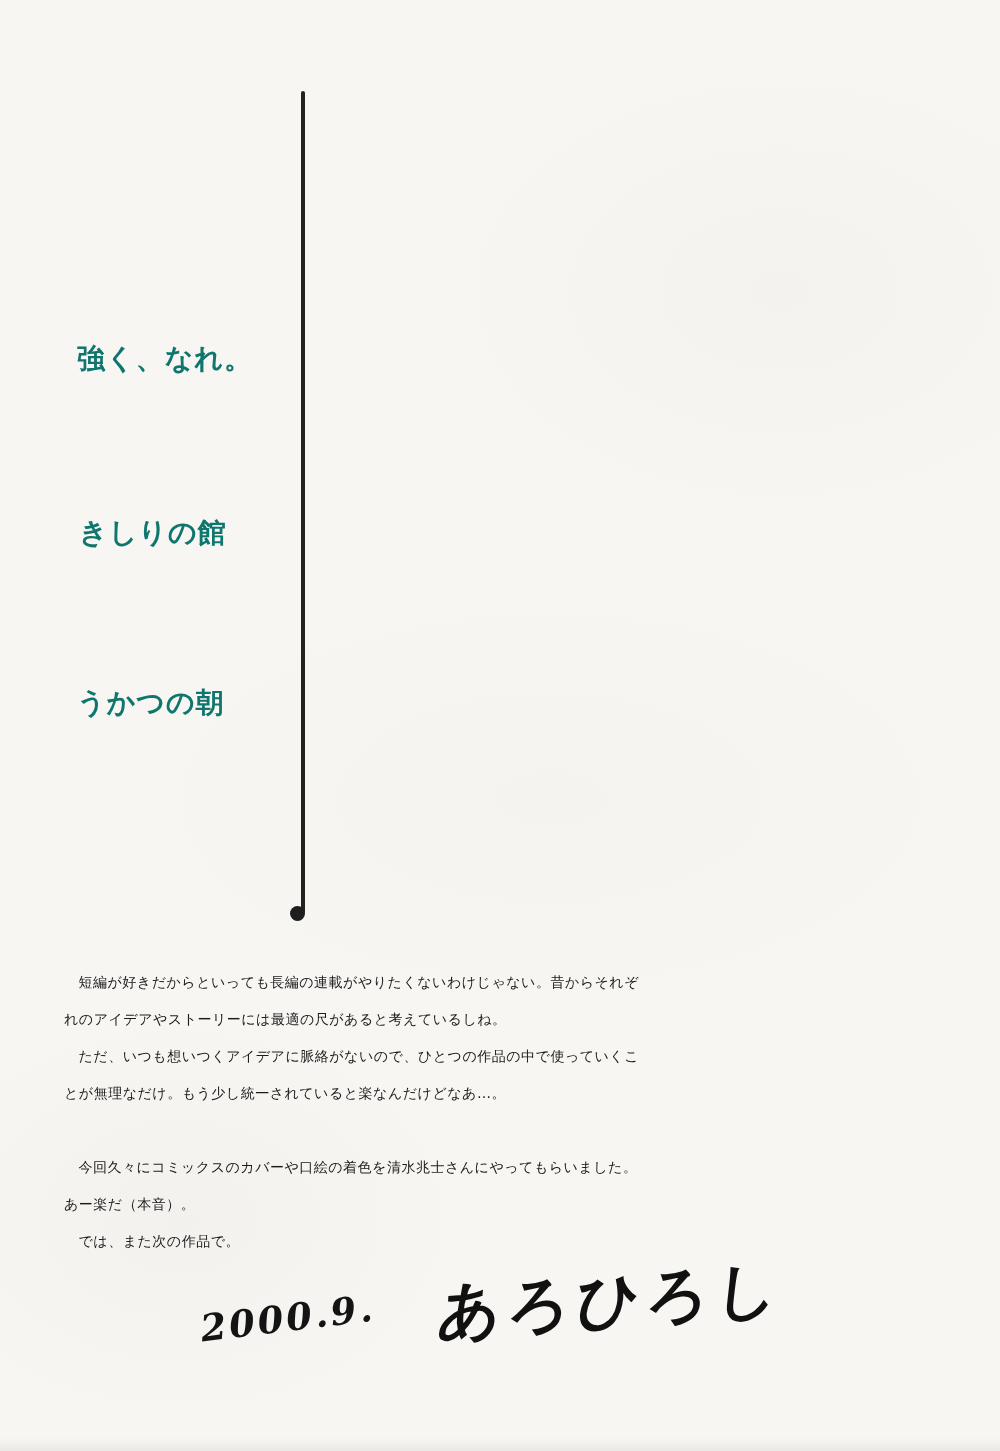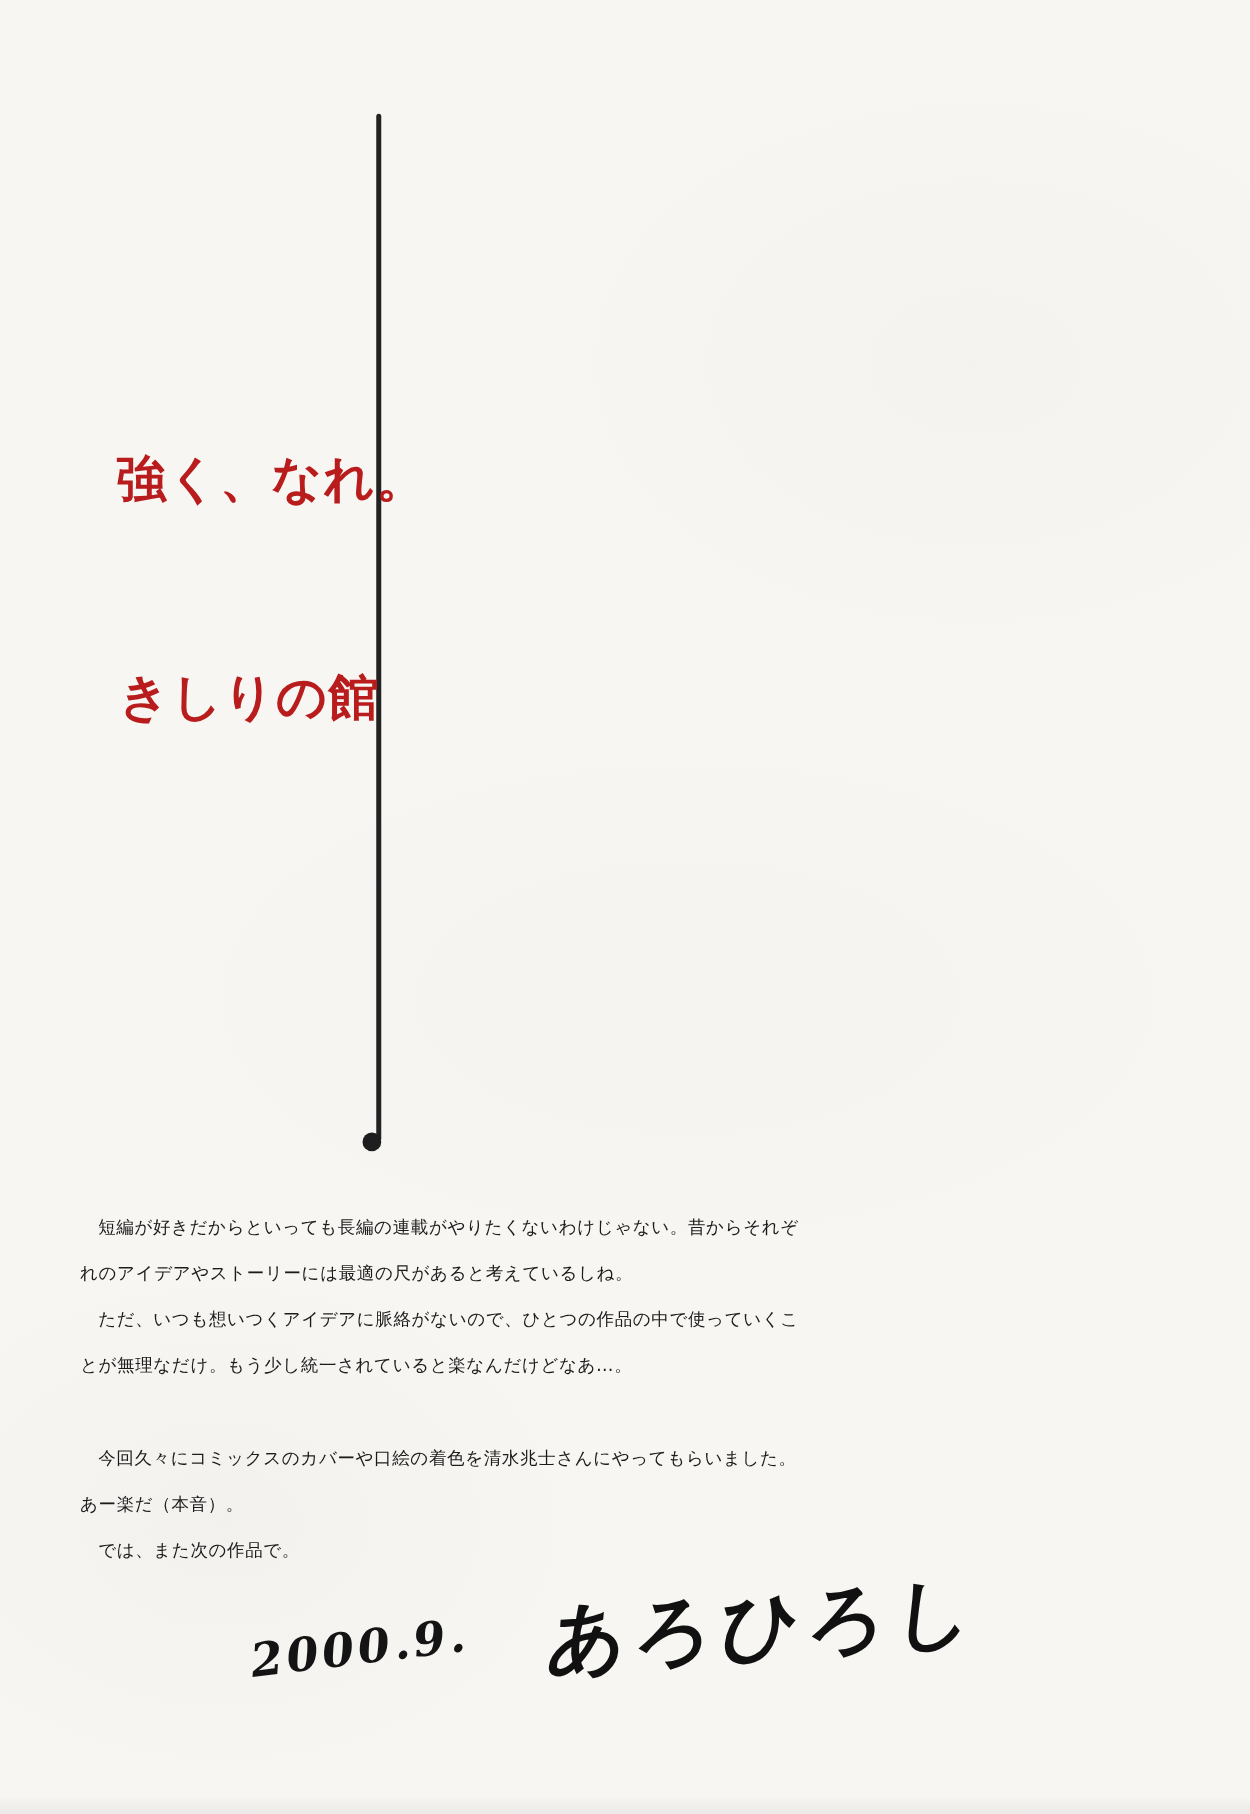--- a/index.html
+++ b/index.html
@@ -66,25 +66,25 @@
     white-space: pre-line;
     text-align: left;
   }
   .para-intro  { top: 118px; }
   .para-tsuyoku{ top: 342px; }
   .para-kishiri{ top: 514px; }
   .para-ukatsu { top: 686px; }
 
   .sec-title {
     position: absolute;
-    margin: 16px;
-    font-size: 40px;
+    margin: 0;
+    font-size: 28px;
     font-weight: 800;
     letter-spacing: 1px;
-    color: #b91c1c;
+    color: #0f766e;
   }
   .title-tsuyoku { left: 77px; top: 340px; }
   .title-kishiri { left: 79px; top: 514px; }
   .title-ukatsu  { left: 77px; top: 684px; }
 
   .afterword {
     position: absolute;
     left: 64px;
     top: 964px;
     width: 900px;
@@ -123,20 +123,21 @@
 <div class="page">
 
   <div class="divider"></div>
   <div class="divider-dot"></div>
 
 
   <h2 class="sec-title title-tsuyoku">強く、なれ。</h2>
 
   <h2 class="sec-title title-kishiri">きしりの館</h2>
 
+  <h2 class="sec-title title-ukatsu">うかつの朝</h2>
 
   <div class="afterword">　短編が好きだからといっても長編の連載がやりたくないわけじゃない。昔からそれぞ
 れのアイデアやストーリーには最適の尺があると考えているしね。
 　ただ、いつも想いつくアイデアに脈絡がないので、ひとつの作品の中で使っていくこ
 とが無理なだけ。もう少し統一されていると楽なんだけどなあ…。
 
 　今回久々にコミックスのカバーや口絵の着色を清水兆士さんにやってもらいました。
 あー楽だ（本音）。
 　では、また次の作品で。</div>
 

